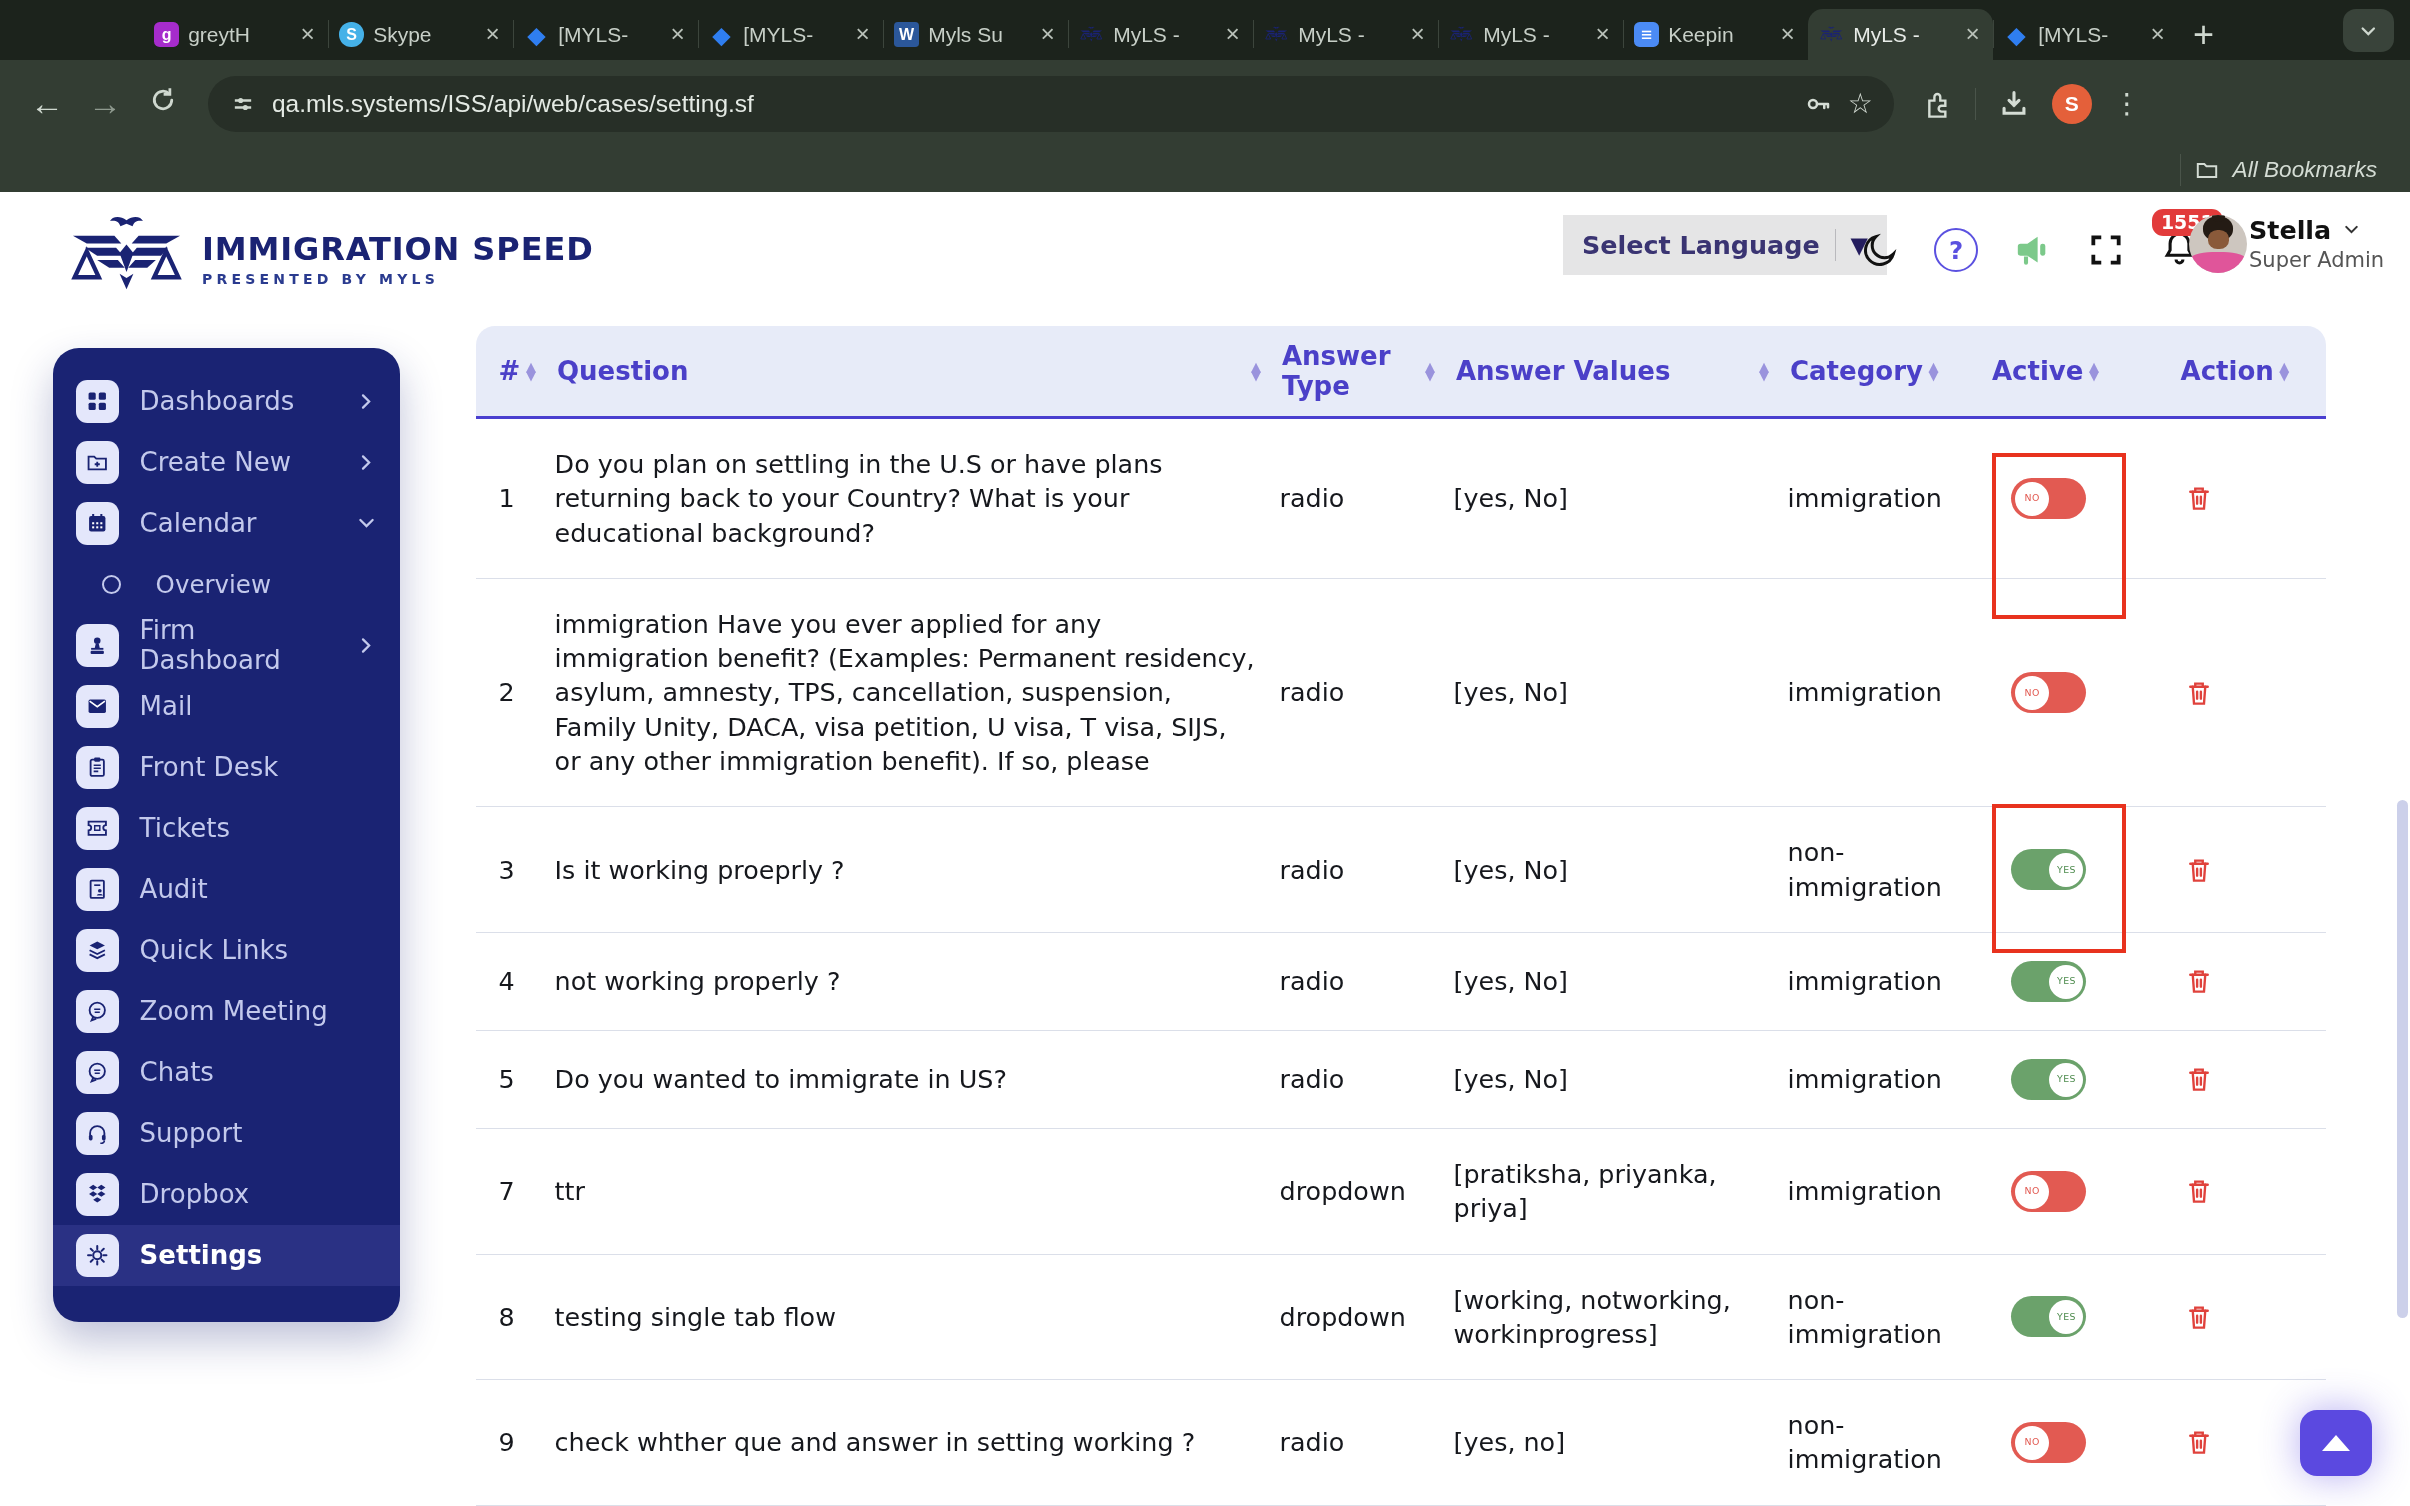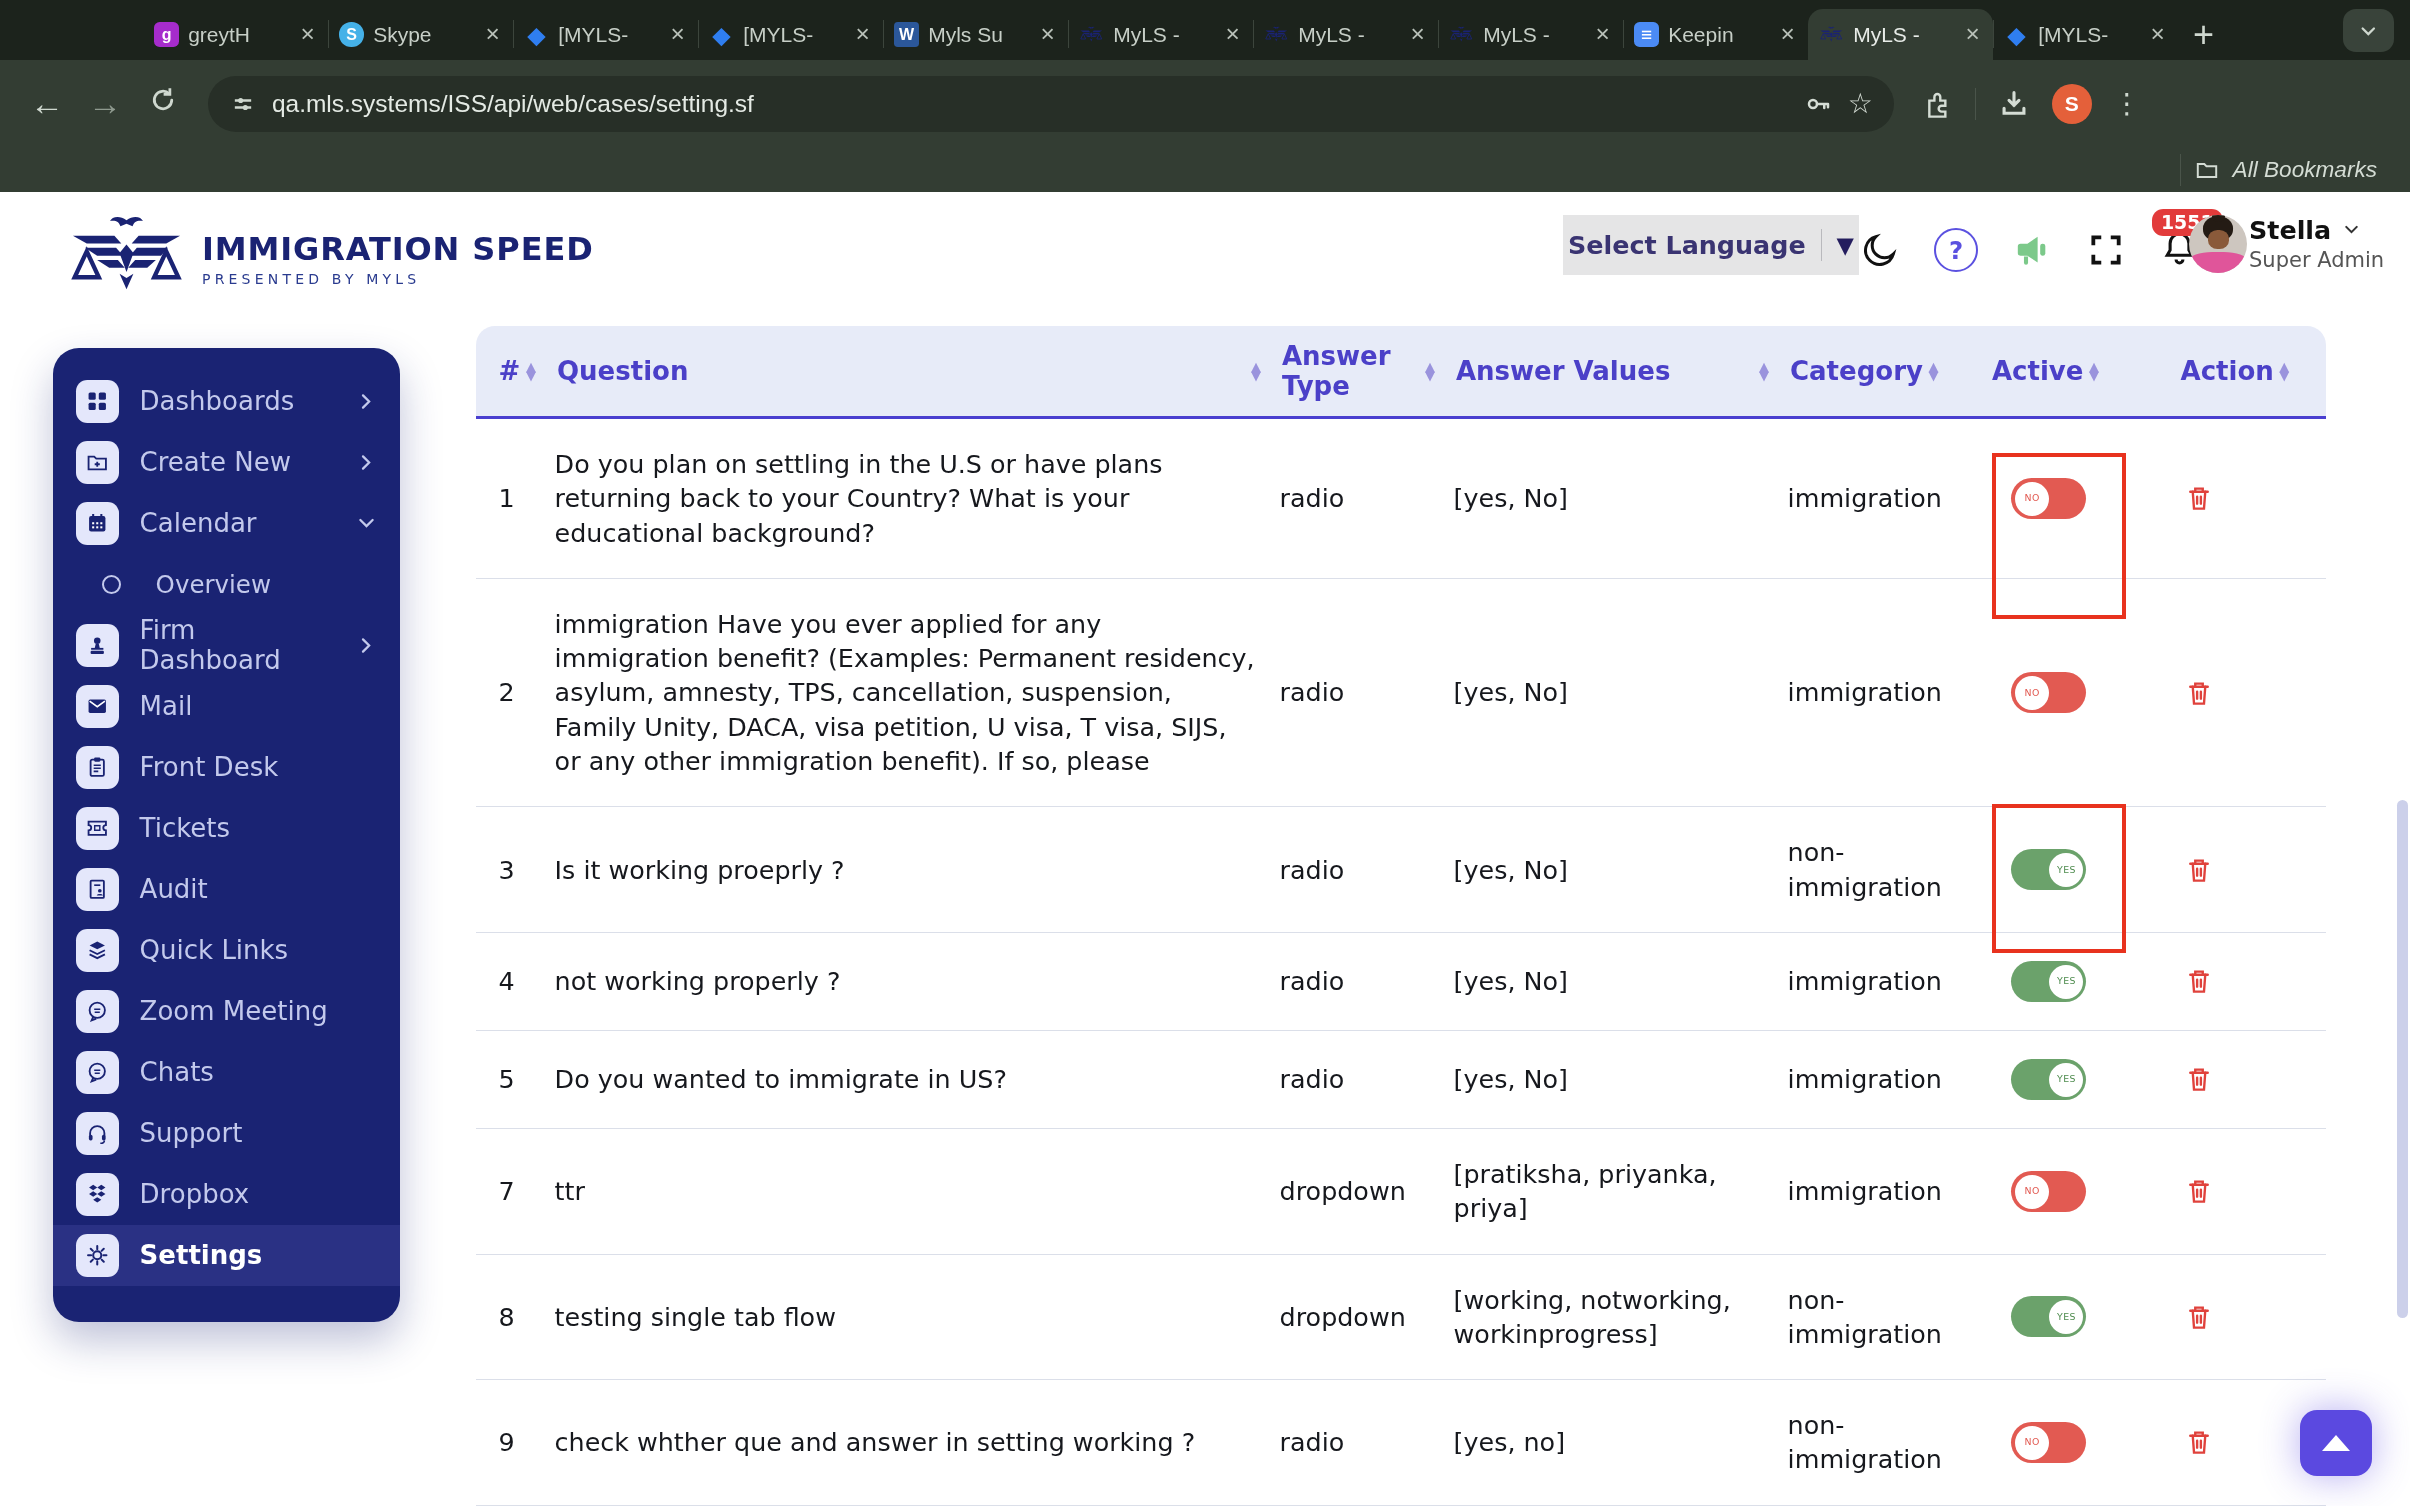--- a/index.html
+++ b/index.html
@@ -44,35 +44,35 @@
   .bookmarksbar{height:45px;background:#333d33;display:flex;align-items:center;
                 justify-content:flex-end;padding-right:34px;gap:13px;
                 font-family:"Liberation Sans",sans-serif;font-style:italic;}
   .bookmarks-label{font-size:22.6px;color:#d4dcd4;}
 
   
   .app{position:absolute;top:192px;left:0;right:0;bottom:0;background:#fff;}
 
   .brand{position:absolute;left:66px;top:21px;display:flex;align-items:center;gap:15px;}
   .brand-t1{font-size:32px;font-weight:bold;color:#1a2373;letter-spacing:0.9px;}
-  .brand-t2{font-size:14px;letter-spacing:4.2px;color:#2a3b8f;margin-top:2.8px;font-weight:normal;}
+  .brand-t2{font-size:14px;letter-spacing:4.2px;color:#2a3b8f;margin-top:2.8px;font-weight:bold;}
 
   .searchwrap{position:absolute;left:927px;top:19px;width:593px;height:62px;
               border:2.8px solid #6156e0;border-radius:34px;display:flex;align-items:center;
               background:#e9ecf9;overflow:hidden;box-sizing:border-box;}
   .scope{height:100%;display:flex;align-items:center;gap:9.4px;padding:0 19px;background:#eef0fc;
          border-right:1.9px solid #6156e0;color:#4f46c8;font-weight:bold;font-size:24.5px;}
   .searchwrap input{flex:1;background:transparent;border:none;outline:none;font-size:23.5px;
          color:#445;padding:0 15px;font-family:"DejaVu Sans",sans-serif;min-width:0;}
   .searchwrap input::placeholder{color:#9aa6bb;}
   .searchbtn{flex:none;width:104px;height:49px;border-radius:26px;margin-right:4.7px;
              background:linear-gradient(135deg,#7d64ee,#5a3fd8);display:grid;place-items:center;}
 
   .lang{position:absolute;left:1563px;top:22.6px;height:60px;background:#e5e5e6;display:flex;
-        align-items:center;padding:0 5px;gap:15px;font-size:25.4px;font-weight:bold;color:#3a3472;}
+        align-items:center;padding:0 19px;gap:15px;font-size:25.4px;font-weight:bold;color:#3a3472;}
   .lang .ldiv{width:0.9px;height:32px;background:#b9b9bd;}
   .lang .tri{color:#241d5e;font-size:22.6px;}
 
   .hicons{position:absolute;left:1860px;top:28px;display:flex;align-items:center;gap:34px;height:60px;}
   .help-circle{width:40px;height:40px;border-radius:50%;border:2.8px solid #5b51e0;color:#5b51e0;
                display:grid;place-items:center;font-size:24.5px;font-weight:bold;}
   .bellwrap{position:relative;}
   .badge{position:absolute;top:-19px;left:-7.5px;background:#e23b3b;color:#fff;font-size:19px;
          font-weight:bold;padding:2.8px 9.4px;border-radius:11.3px;}
 

